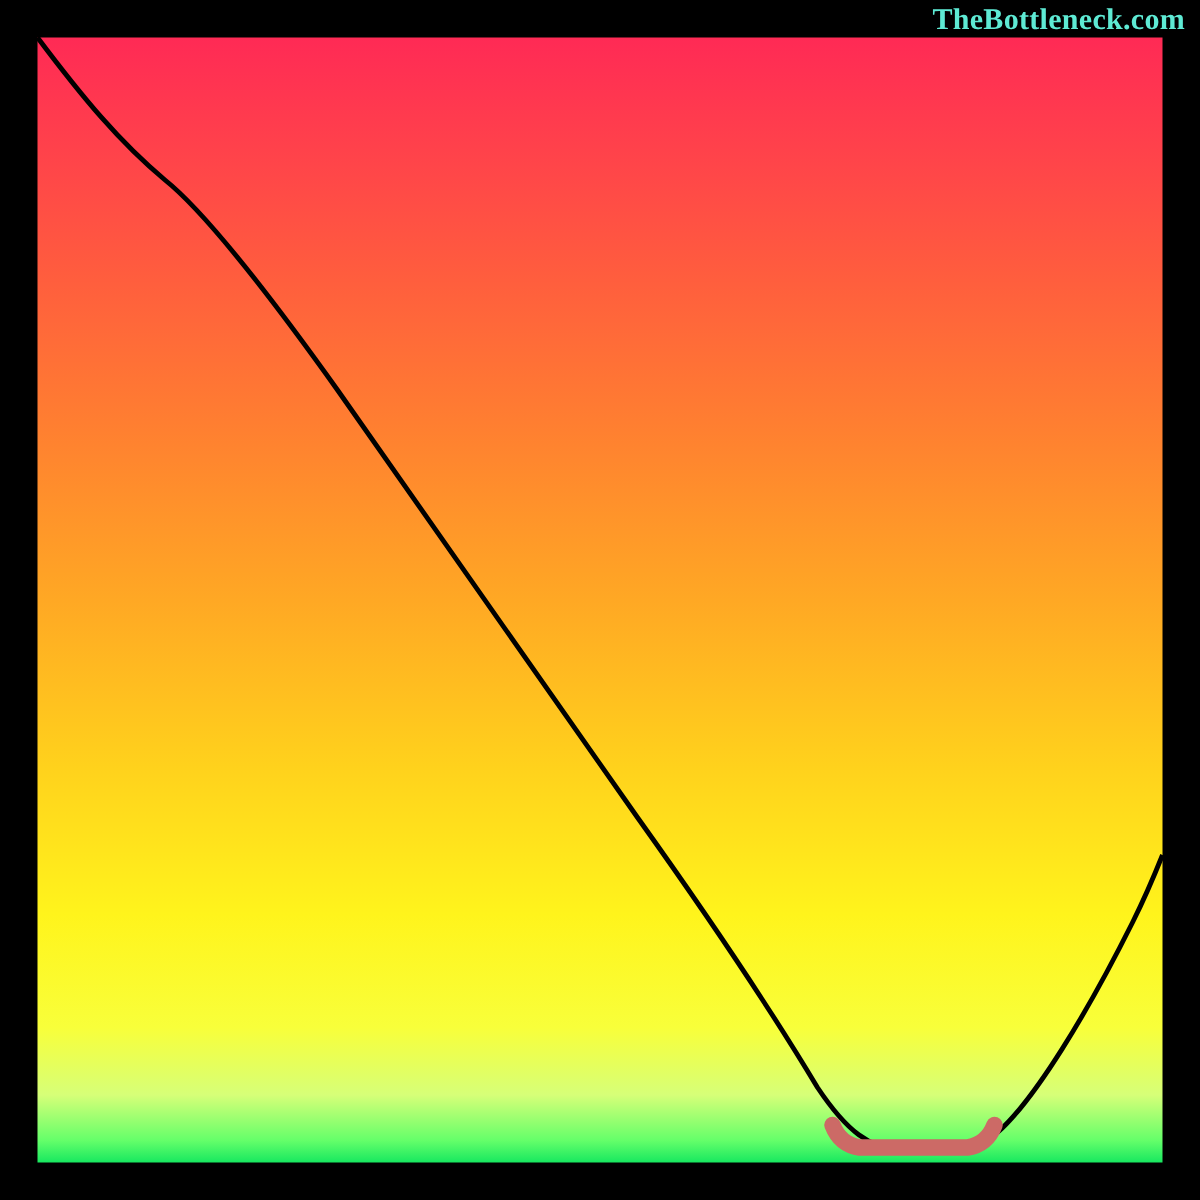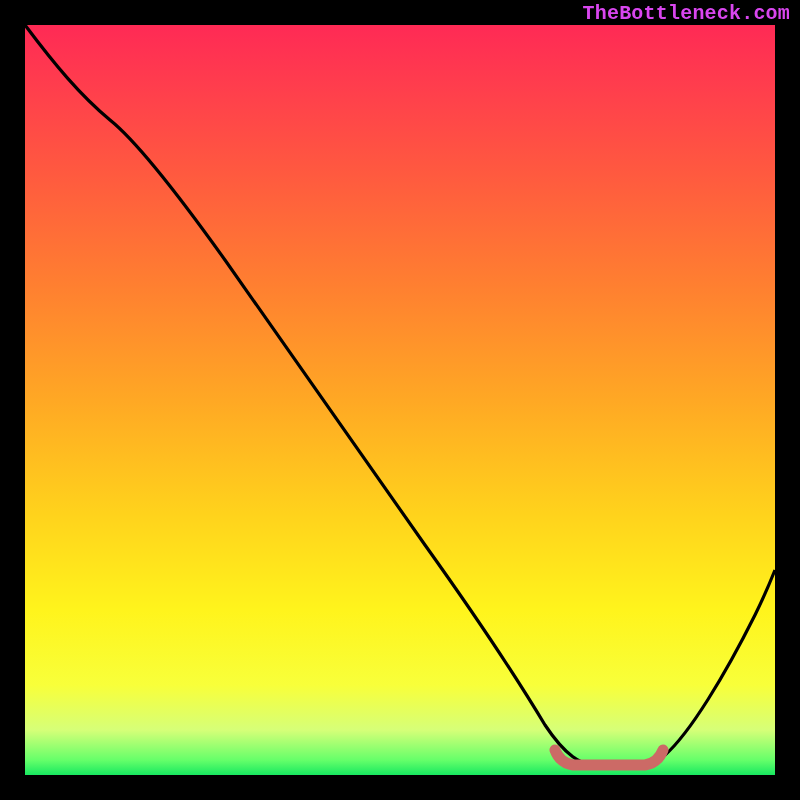--- a/index.html
+++ b/index.html
@@ -44,24 +44,24 @@
     left: 0;
     top: 0;
     width: 750px;
     height: 750px;
     overflow: visible;
   }
   .watermark {
     position: absolute;
     top: 2px;
     right: 10px;
-    font-family: Liberation Mono, monospace;
+    font-family: Liberation Serif, serif;
     font-size: 20px;
     font-weight: bold;
-    color: #d946ef;
+    color: #5eead4;
     letter-spacing: 0.2px;
   }
 </style>
 </head>
 <body>
 
 <div class="watermark">TheBottleneck.com</div>
 
 <div class="frame">
   <div class="gradient"></div>

